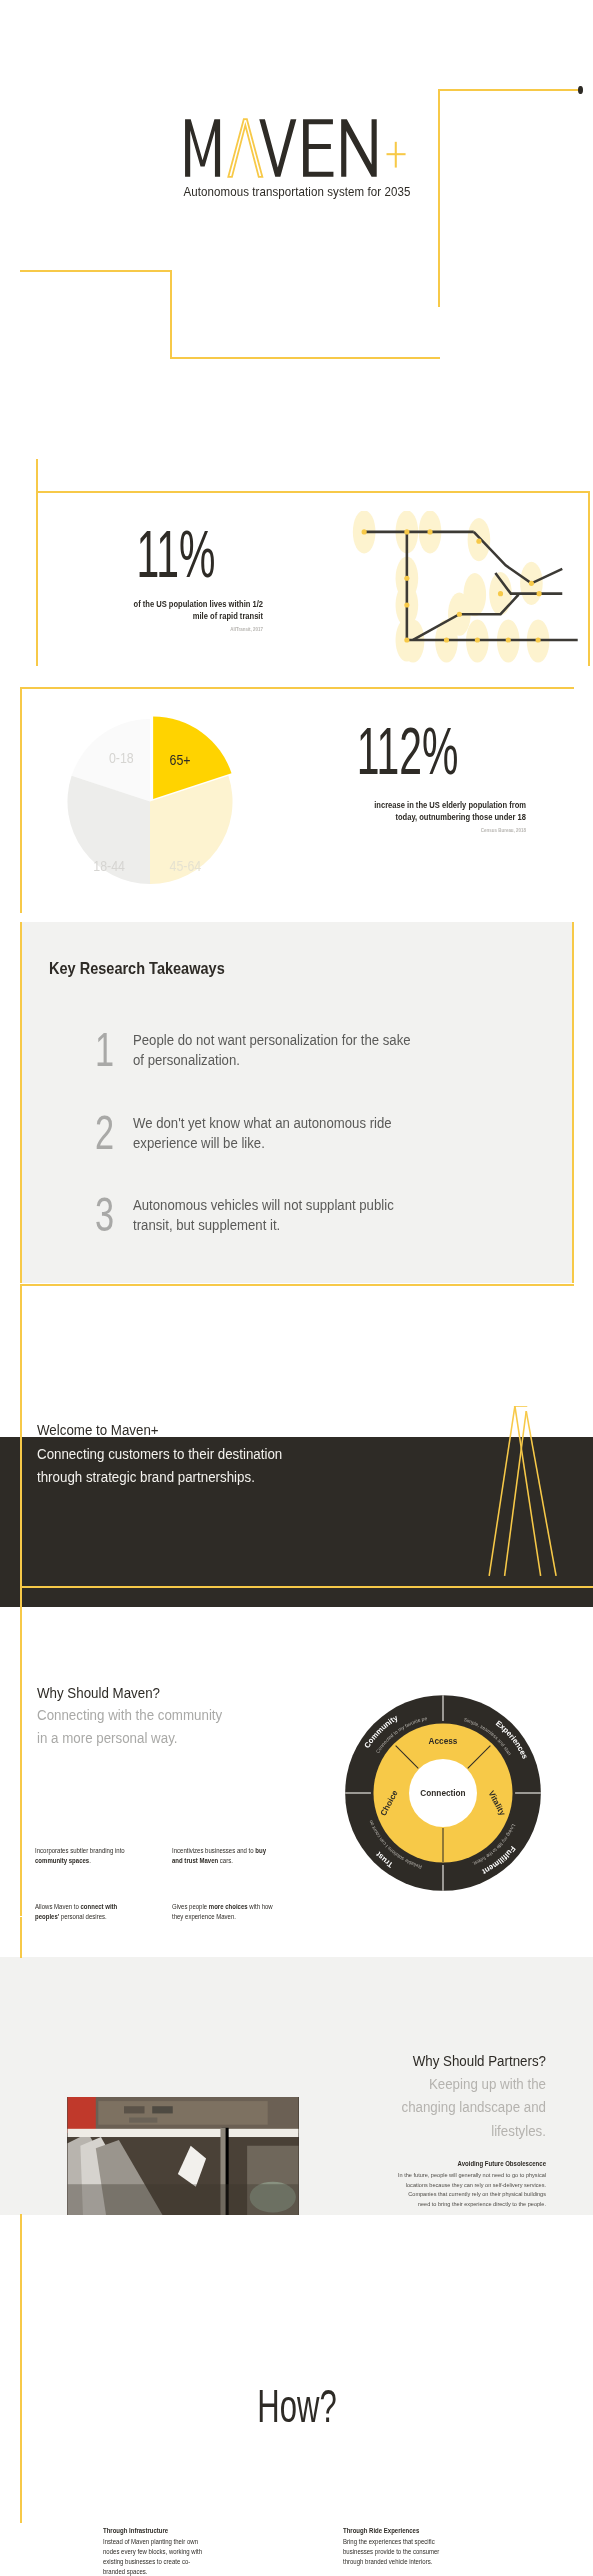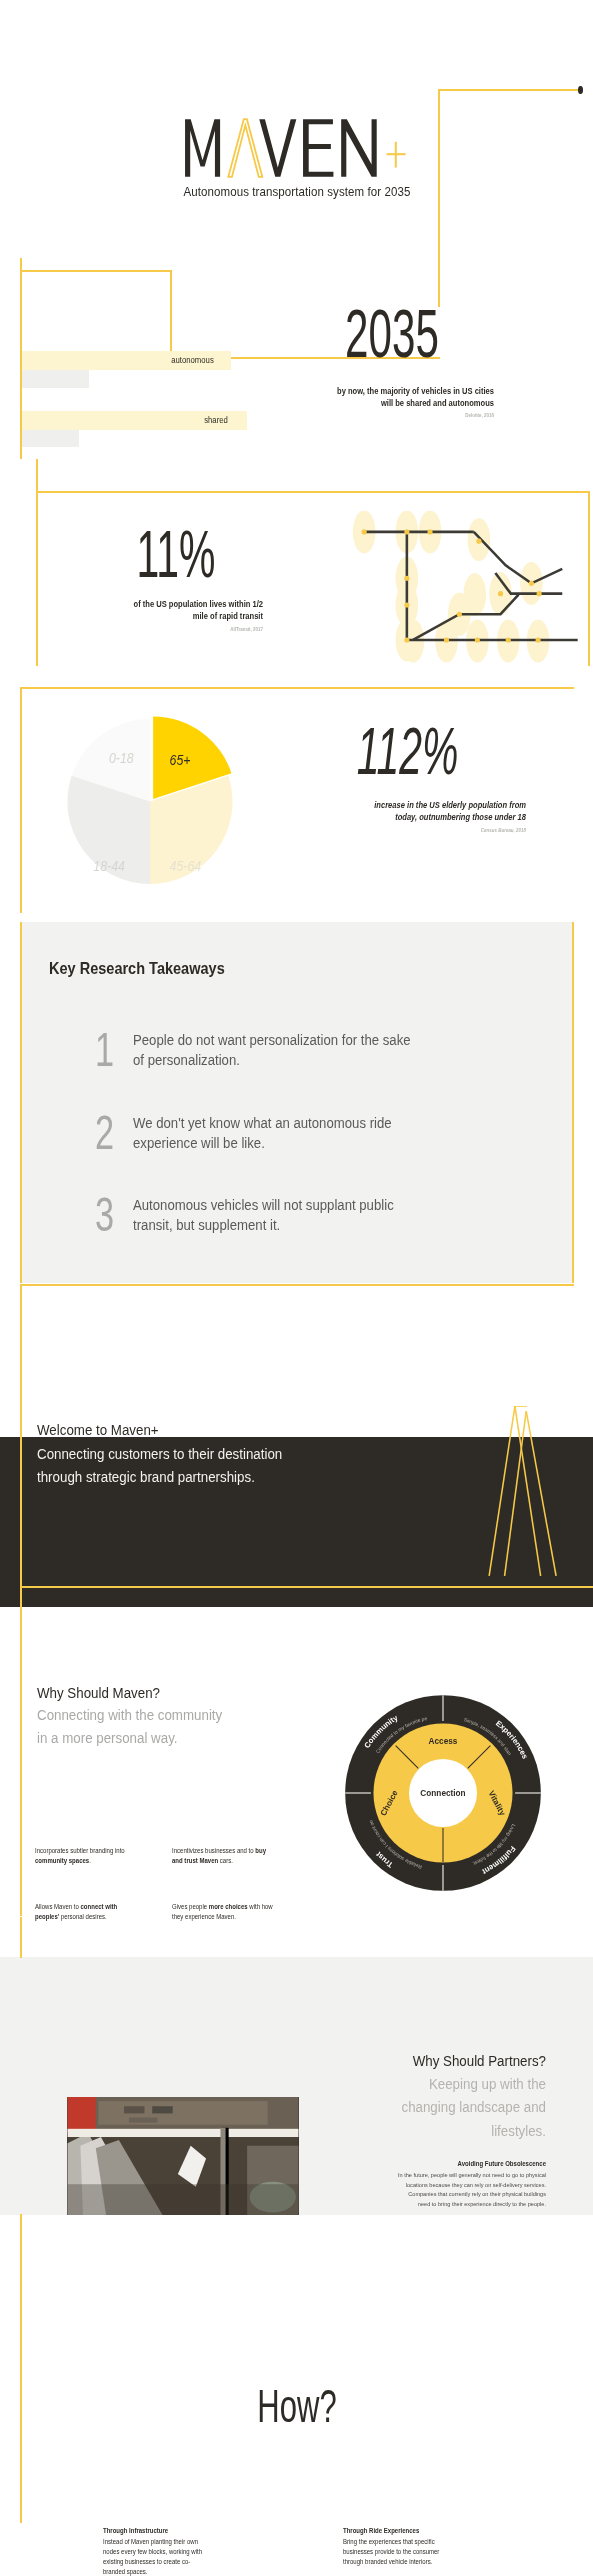--- a/index.html
+++ b/index.html
@@ -113,36 +113,20 @@
         <g stroke="#F7C948" stroke-width="4">
           <line x1="395" y1="72" x2="432" y2="72"></line>
           <line x1="413" y1="48" x2="413" y2="98"></line>
         </g>
       </svg>
     </div>
 
     <div class="abs tagline" style="left:0;top:184px;width:594px;">Autonomous transportation system for 2035</div>
   </div>
 
-  <div class="abs" style="left:0;top:258px;width:594px;height:201px;">
-
-    <div class="abs" style="left:19.6px;top:0;width:2.1px;height:201px;background:#F7C948;"></div>
-
-    <div class="abs" style="left:21.6px;top:93px;width:209px;height:19px;background:#fdf5cf;"></div>
-    <div class="abs barlabel" style="left:21.6px;top:97px;width:204px;text-align:right;">autonomous</div>
-    <div class="abs" style="left:21.6px;top:112px;width:67px;height:17.5px;background:#efefed;"></div>
-
-    <div class="abs" style="left:21.6px;top:153px;width:225px;height:19px;background:#fdf5cf;"></div>
-    <div class="abs barlabel" style="left:21.6px;top:157px;width:219px;text-align:right;">shared</div>
-    <div class="abs" style="left:21.6px;top:172px;width:57px;height:16.5px;background:#efefed;"></div>
-
-    <div class="abs big-num" style="left:289px;top:45px;width:206px;font-size:68px;text-align:center;">2035</div>
-    <div class="abs stat-sub" style="left:309px;top:128px;width:185px;text-align:right;">by now, the majority of vehicles in US cities will be shared and autonomous</div>
-    <div class="abs stat-src" style="left:309px;top:150px;width:185px;text-align:right;">Deloitte, 2016</div>
-  </div>
 
   <div class="abs" style="left:16px;top:459px;width:594px;height:206px;">
     <div class="abs" style="left:19.6px;top:0;width:2.1px;height:34px;background:#F7C948;"></div>
     <div class="abs" style="left:19.6px;top:32px;width:554px;height:2.1px;background:#F7C948;"></div>
     <div class="abs" style="left:572px;top:32px;width:2.1px;height:175px;background:#F7C948;"></div>
     <div class="abs" style="left:19.6px;top:32px;width:2.1px;height:175px;background:#F7C948;"></div>
 
     <div class="abs big-num" style="left:57px;top:66px;width:206px;font-size:66px;text-align:center;">11%</div>
     <div class="abs stat-sub" style="left:77px;top:140px;width:170px;text-align:right;">of the US population lives within 1/2 mile of rapid transit</div>
     <div class="abs stat-src" style="left:77px;top:163px;width:170px;text-align:right;">AllTransit, 2017</div>
@@ -187,21 +171,21 @@
         <circle cx="385" cy="160" r="5"></circle>
           <circle cx="205" cy="250" r="5"></circle>
           <circle cx="265" cy="250" r="5"></circle>
         <circle cx="325" cy="250" r="5"></circle>
           <circle cx="383" cy="250" r="5"></circle>
           <circle cx="230" cy="200" r="5"></circle>
       </g>
     </svg>
   </div>
 
-  <div class="abs" style="left:0;top:665px;width:594px;height:247px;font-style:italic;">
+  <div class="abs" style="left:0;top:665px;width:594px;height:247px;">
     <div class="abs" style="left:19.6px;top:21.6px;width:554px;height:2.1px;background:#F7C948;"></div>
     <div class="abs" style="left:19.6px;top:21.6px;width:2.1px;height:226px;background:#F7C948;"></div>
 
     <svg class="abs" width="196" height="196" style="left:52px;top:36px;" viewBox="0 0 380 380">
       <g transform="translate(190,195)">
         <path d="M0 0 L0 -160 A160 160 0 0 0 -152 -50 Z" fill="#fafafa"></path>
         <path d="M0 0 L-152 -50 A160 160 0 0 0 0 160 Z" fill="#ededeb"></path>
         <path d="M0 0 L0 160 A160 160 0 0 0 152 -50 Z" fill="#fdf3d0"></path>
         <g transform="translate(6,-5)">
           <path d="M0 0 L0 -160 A160 160 0 0 1 152 -50 Z" fill="#FFD300"></path>

